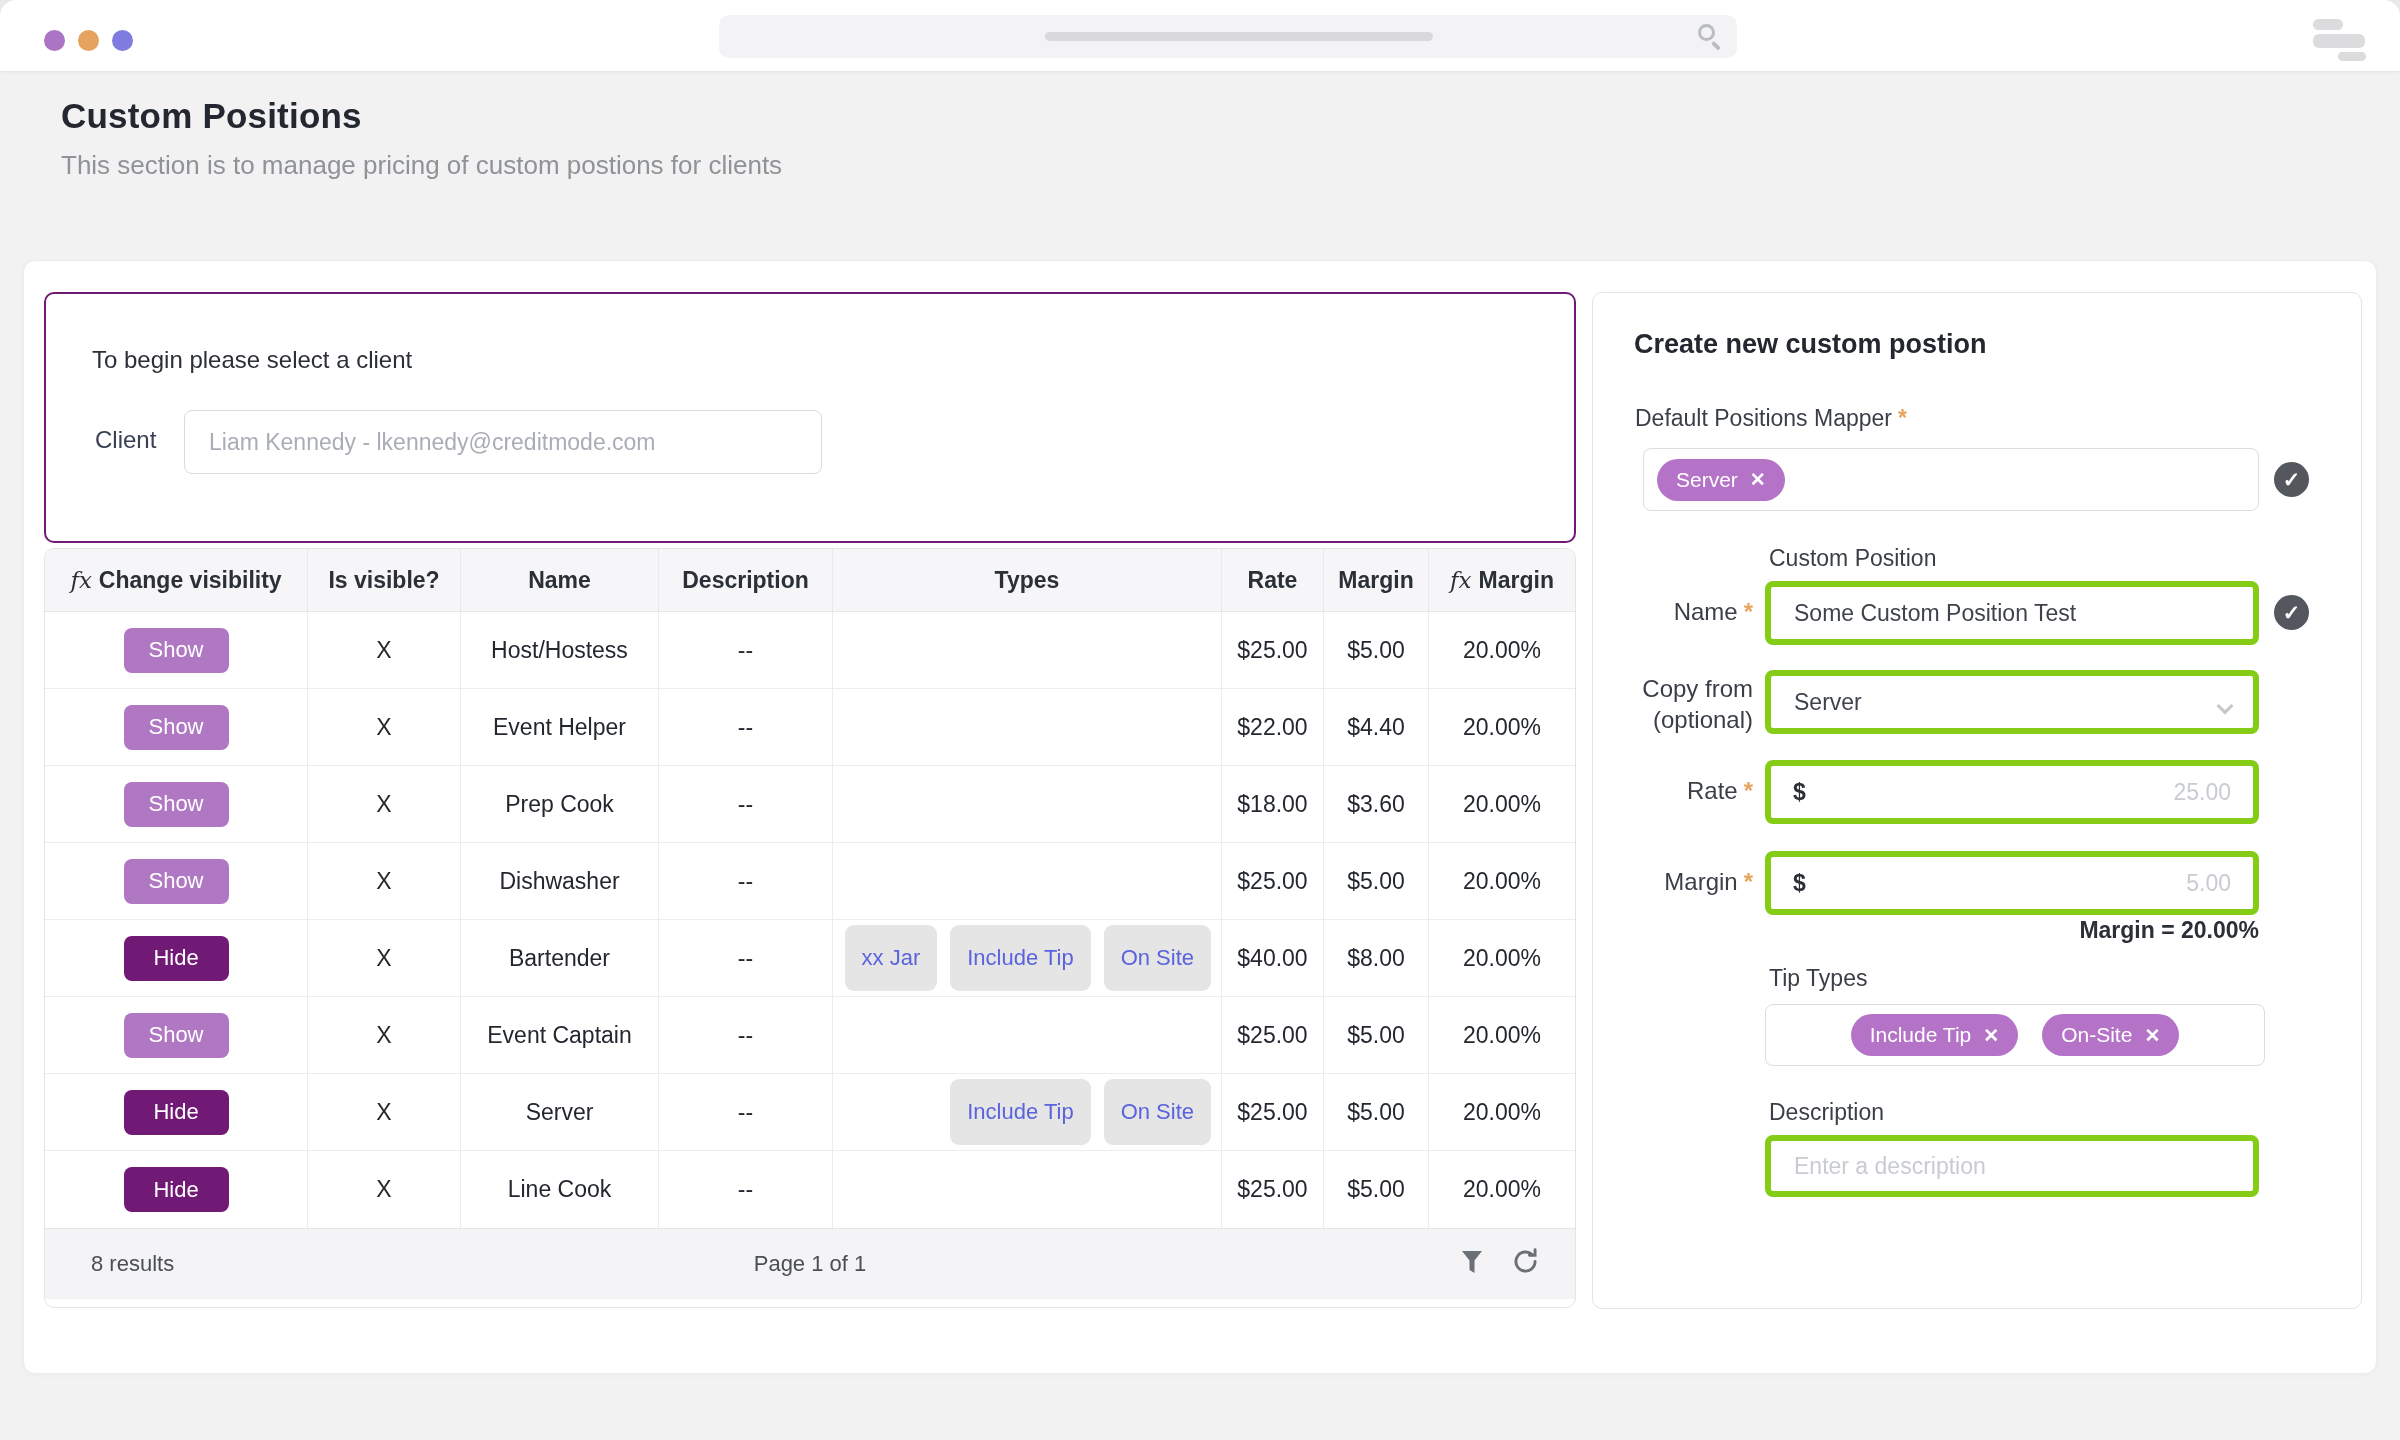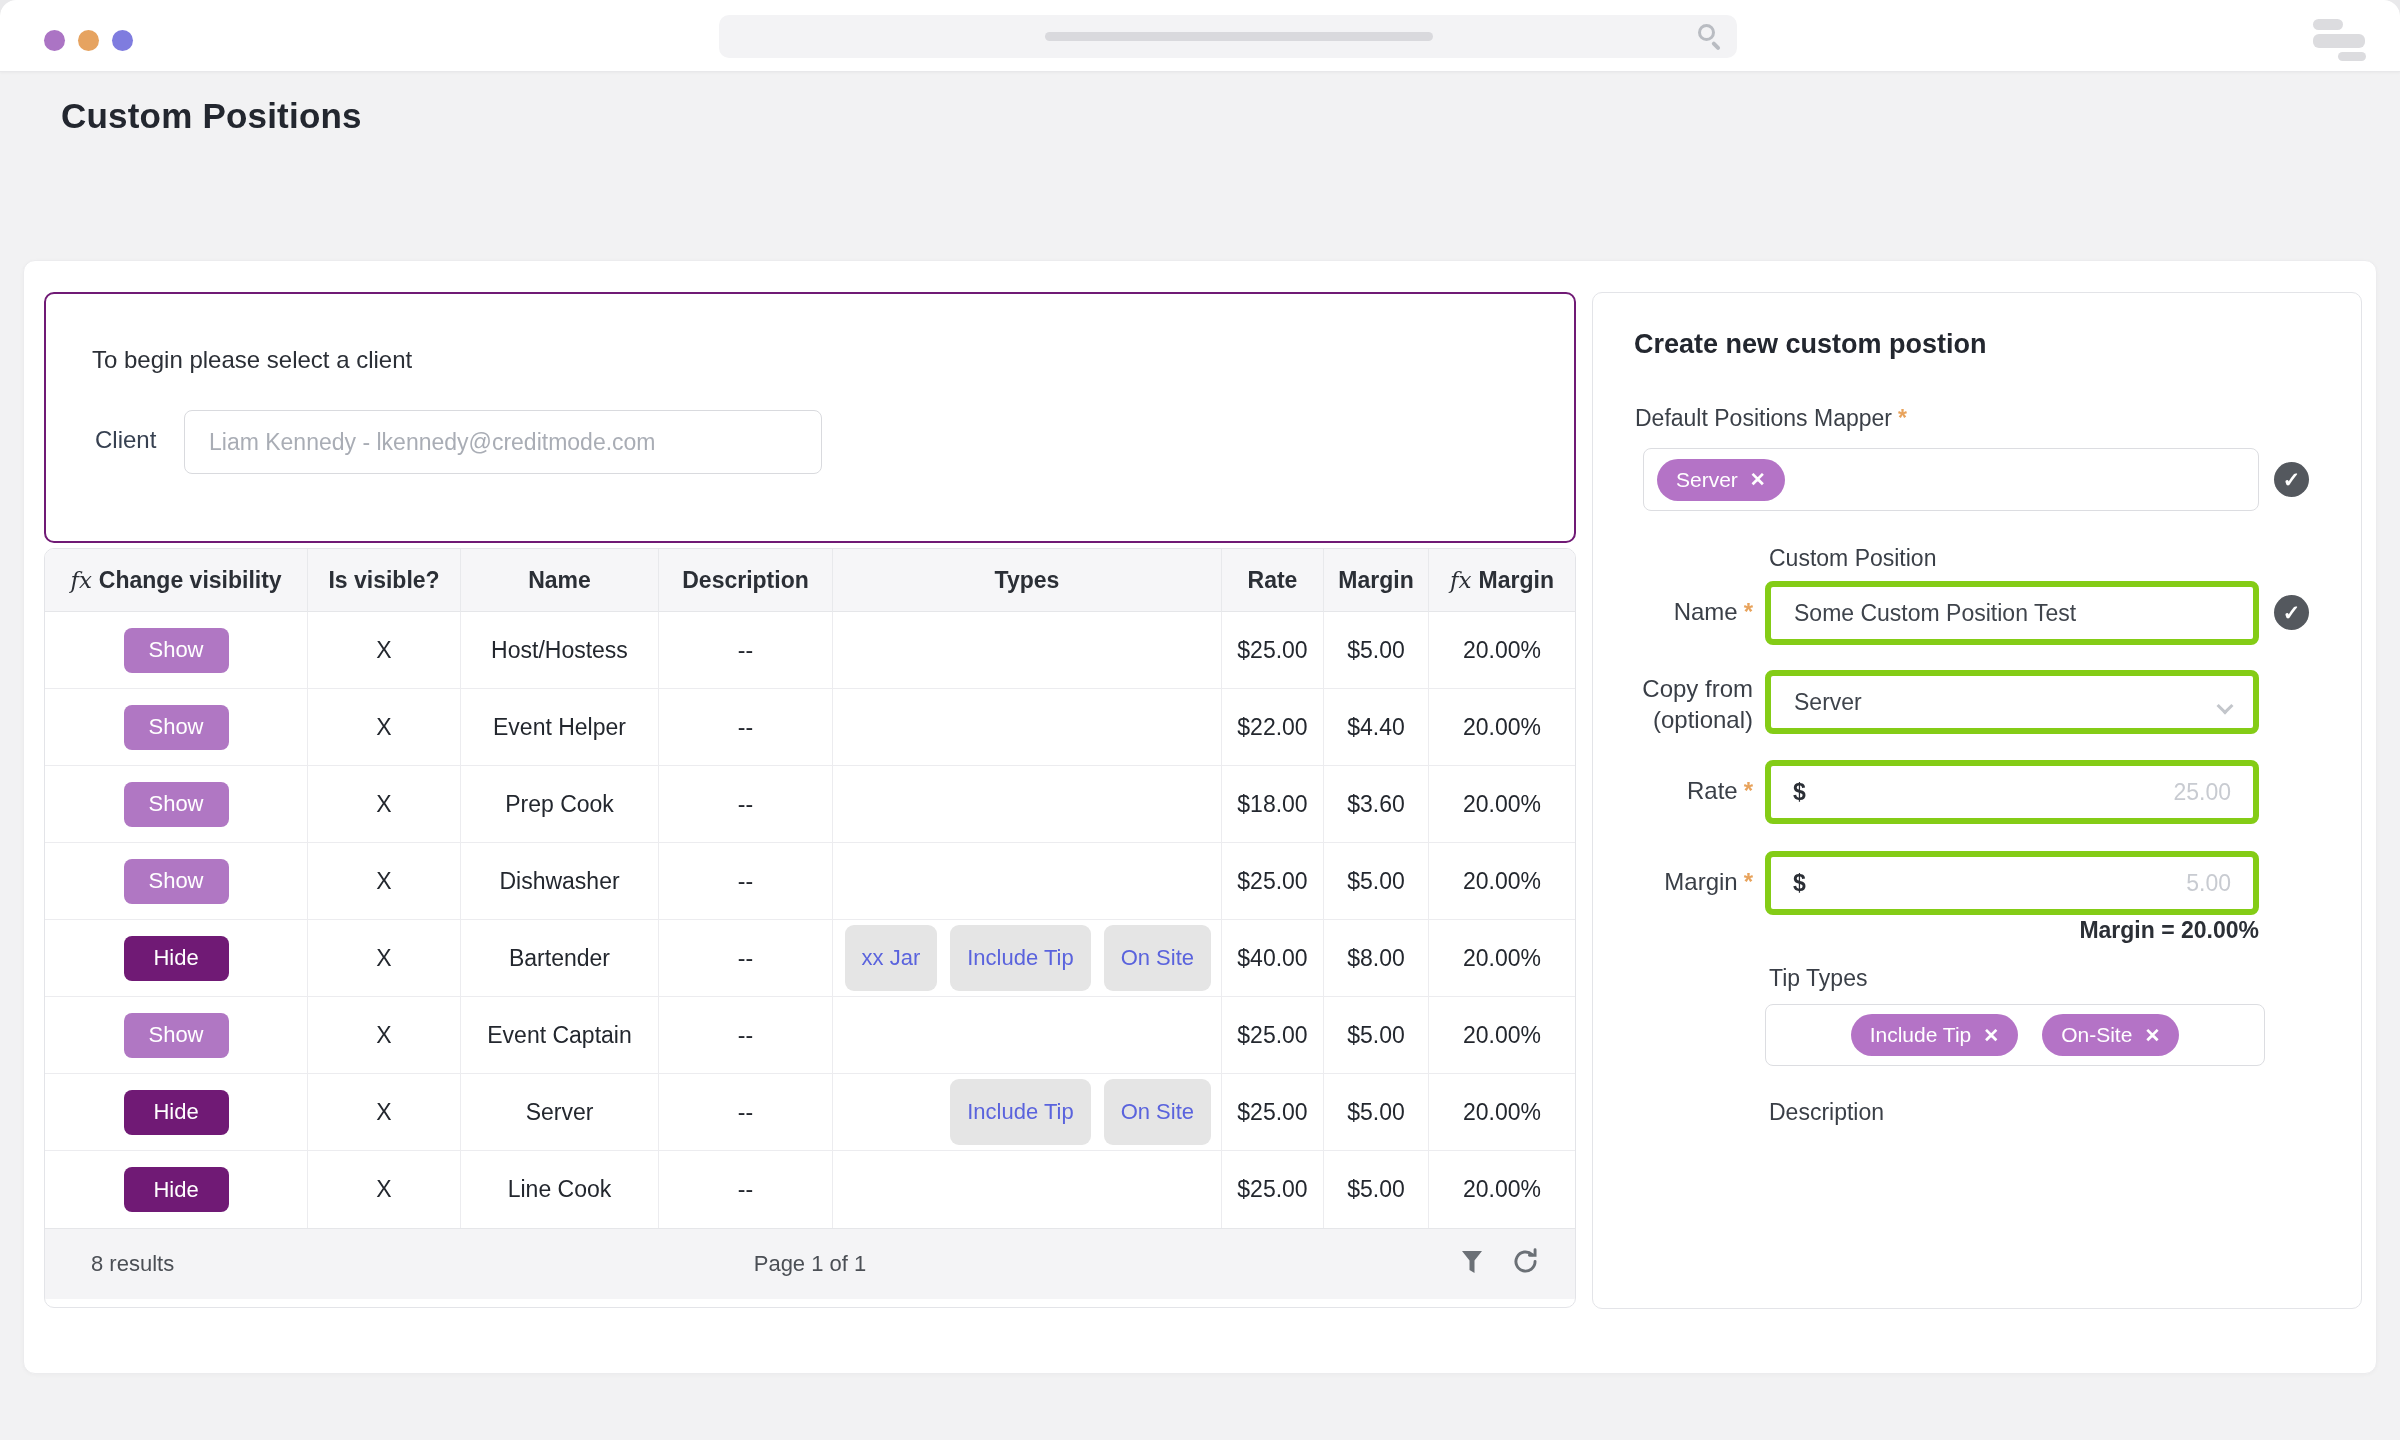--- a/index.html
+++ b/index.html
@@ -111,20 +111,21 @@
       <span class="search-icon"></span>
     </div>
     <div class="win-icon">
       <i class="b1"></i>
         <i class="b2"></i>
         <i class="b3"></i>
     </div>
   </div>
 
   <div class="page-title">Custom Positions</div>
+  <div class="page-subtitle">This section is to manage pricing of custom postions for clients</div>
 
   <div class="card"></div>
 
   <div class="client-panel">
     <div class="client-heading">To begin please select a client</div>
     <div class="client-label">Client</div>
     <div class="client-input">Liam Kennedy - lkennedy@creditmode.com</div>
   </div>
 
   <div class="table-wrap">
@@ -326,16 +327,17 @@
           <span>Include Tip</span>
           <span class="x">✕</span>
         </span>
         <span class="pill">
           <span>On-Site</span>
           <span class="x">✕</span>
         </span>
       </div>
 
     <div class="desc-label">Description</div>
+    <div class="fld desc-fld">Enter a description</div>
 
   </div>
 
 </div>
 
 </body></html>

